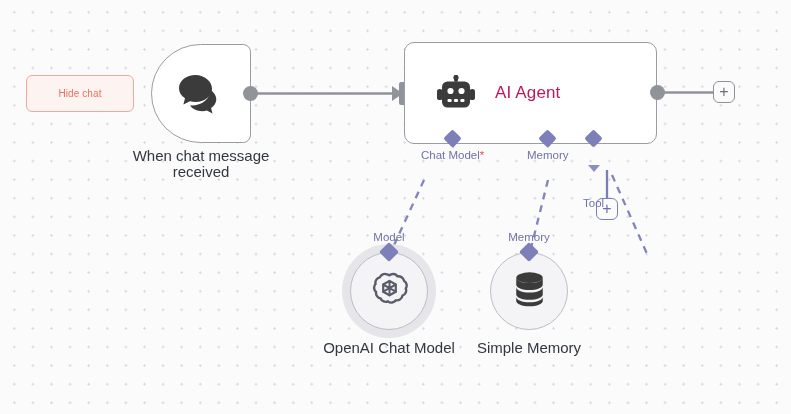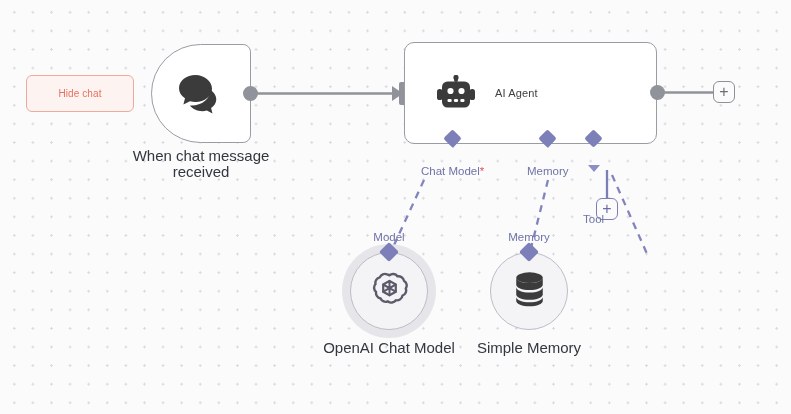--- a/index.html
+++ b/index.html
@@ -93,22 +93,22 @@
     align-items: center;
     cursor: pointer;
   }
   .agent-icon {
     margin-left: 32px;
     display: flex;
     align-items: center;
   }
   .agent-title {
     margin-left: 20px;
-    font-size: 11px;
-    color: #404040;
+    font-size: 17px;
+    color: #be185d;
     letter-spacing: .15px;
   }
   .agent-in-port {
     position: absolute;
     left: 399px;
     top: 82px;
     width: 8px;
     height: 23px;
     background: #909399;
     border-radius: 2px;
@@ -164,21 +164,21 @@
     border-radius: 2px;
   }
   .conn-caret {
     width: 0; height: 0;
     border-left: 6px solid transparent;
     border-right: 6px solid transparent;
     border-top: 7px solid #8c8fc2;
     margin-top: -4px;
   }
   .conn-label {
-    margin-top: 17px;
+    margin-top: 1px;
     font-size: 11.5px;
     color: #6f73a6;
     white-space: nowrap;
   }
   .req-star { color: #e8505b; }
 
   #conn-chatmodel { left: 421px; top: 132px; }
   #conn-memory    { left: 527px; top: 132px; }
   #conn-tool      { left: 583px; top: 132px; gap: 24px; }
 

